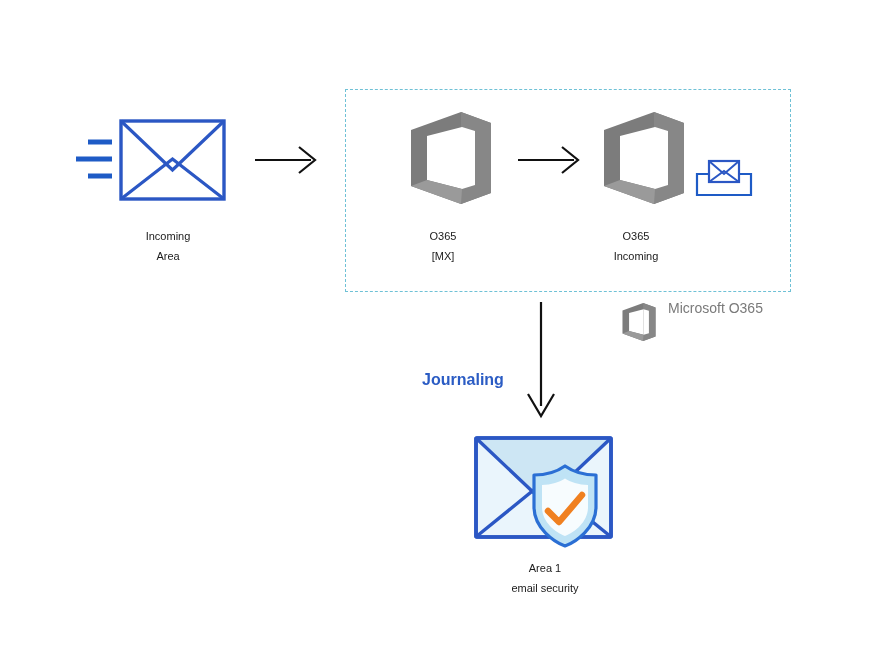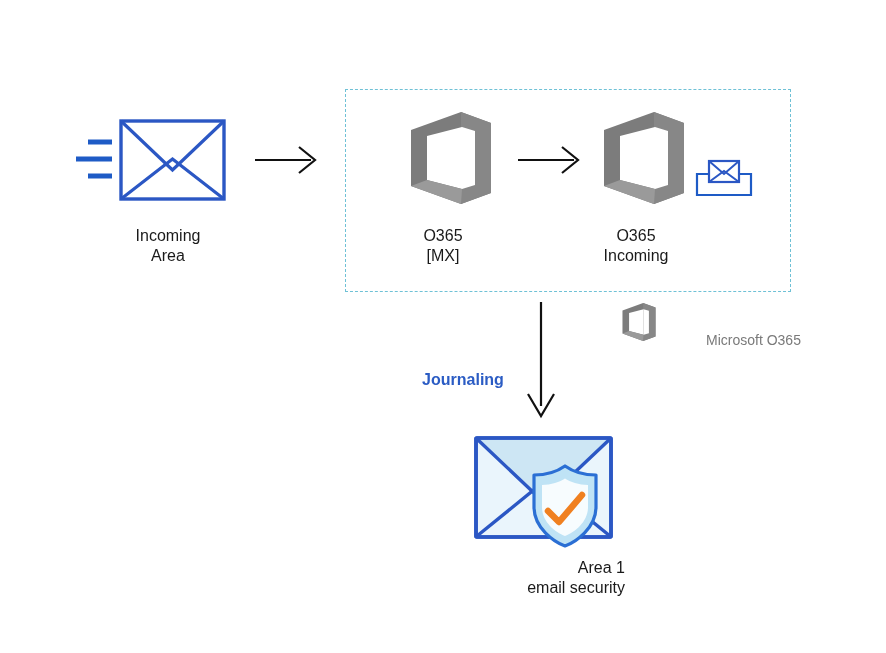--- a/index.html
+++ b/index.html
@@ -16,21 +16,21 @@
     width: 886px;
     height: 653px;
     background: #ffffff;
     overflow: hidden;
   }
   .abs { position: absolute; }
   .label {
     position: absolute;
     text-align: center;
     color: #1a1a1a;
-    font-size: 16px;
+    font-size: 11px;
     line-height: 20px;
     font-family: "Liberation Sans", sans-serif;
     white-space: pre;
     user-select: none;
   }
   .label.blue {
     color: #2b5cc4;
     font-weight: bold;
     font-size: 16px;
   }
@@ -125,21 +125,21 @@
 
   <div class="abs" style="left:620px; top:302px;">
     <svg width="38" height="40" viewBox="0 0 92 96" style="float:left">
       <path d="M6,20 L56,2 L86,13 L86,83 L56,94 L6,76 L6,20 Z" fill="#7c7c7c"></path>
       <path d="M56,2 L86,13 L86,83 L56,94 Z" fill="#878787"></path>
       <path d="M22,26 L57,17 L57,79 L22,70 Z" fill="#ffffff"></path>
       <path d="M57,17 L70,21 L70,75 L57,79 Z" fill="#ffffff"></path>
       <path d="M6,76 L22,70 L57,79 L56,94 Z" fill="#9a9a9a"></path>
     </svg>
   </div>
-  <div class="label grey" style="left:668px; top:330px; width:160px;margin-left:38px;">Microsoft O365</div>
+  <div class="label grey" style="left:668px; top:298px; width:160px;">Microsoft O365</div>
 
   <div class="abs" style="left:521px; top:302px;">
     <svg width="42" height="118" viewBox="0 0 42 118">
       <line x1="20" y1="0" x2="20" y2="104" stroke="#111111" stroke-width="2.2"></line>
       <polyline points="7,92 20,114 33,92" fill="none" stroke="#111111" stroke-width="2.2" stroke-linecap="butt" stroke-linejoin="miter"></polyline>
     </svg>
   </div>
   <div class="label blue" style="left:398px; top:356px; width:130px; text-align:center;margin-top:14px;">Journaling</div>
 
   <div class="abs" style="left:468px; top:432px;">
@@ -159,15 +159,15 @@
                L172,75 C172,96 152,110 141,114
                C130,110 110,96 110,75 Z" transform="translate(-44,0)" fill="#bfe3f5" stroke="#2b6fd4" stroke-width="3.2" stroke-linejoin="round"></path>
       <path d="M110,53 C119,53 128,50 133,46.5 C138,50 147,53 156,53
                L156,75 C156,90 143,100 133,104
                C123,100 110,90 110,75 Z" transform="translate(-36,0)" fill="#f7fcfe" stroke="none"></path>
 
       <polyline points="80,79 91,90 114,63" fill="none" stroke="#f08020" stroke-width="6.5" stroke-linecap="round" stroke-linejoin="round"></polyline>
     </svg>
   </div>
 
-  <div class="label" style="left:465px; top:558px; width:160px;text-align:right;"><span>Area 1</span><br><span>email security</span></div>
+  <div class="label" style="left:465px; top:558px; width:160px;"><span>Area 1</span><br><span>email security</span></div>
 
 </div>
 
 </body></html>

